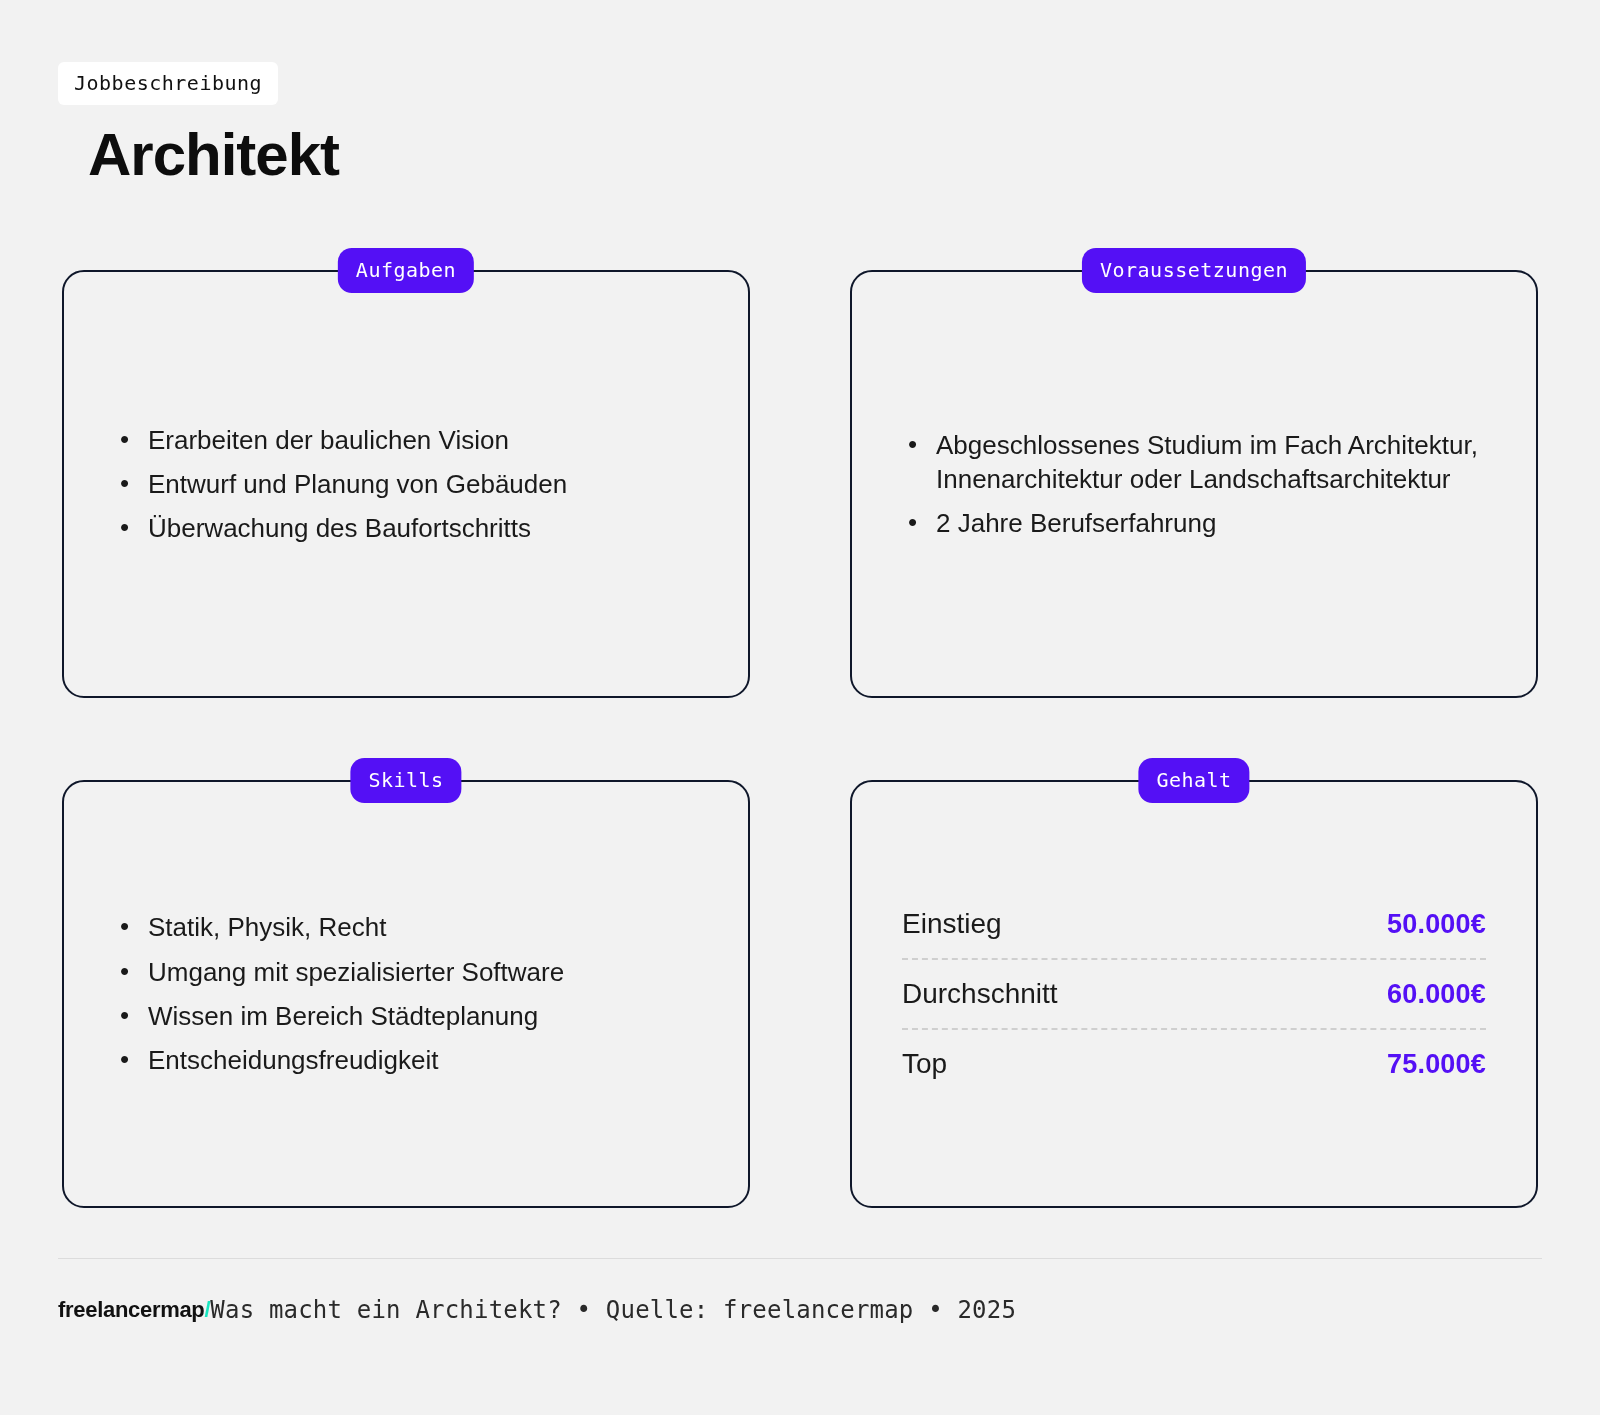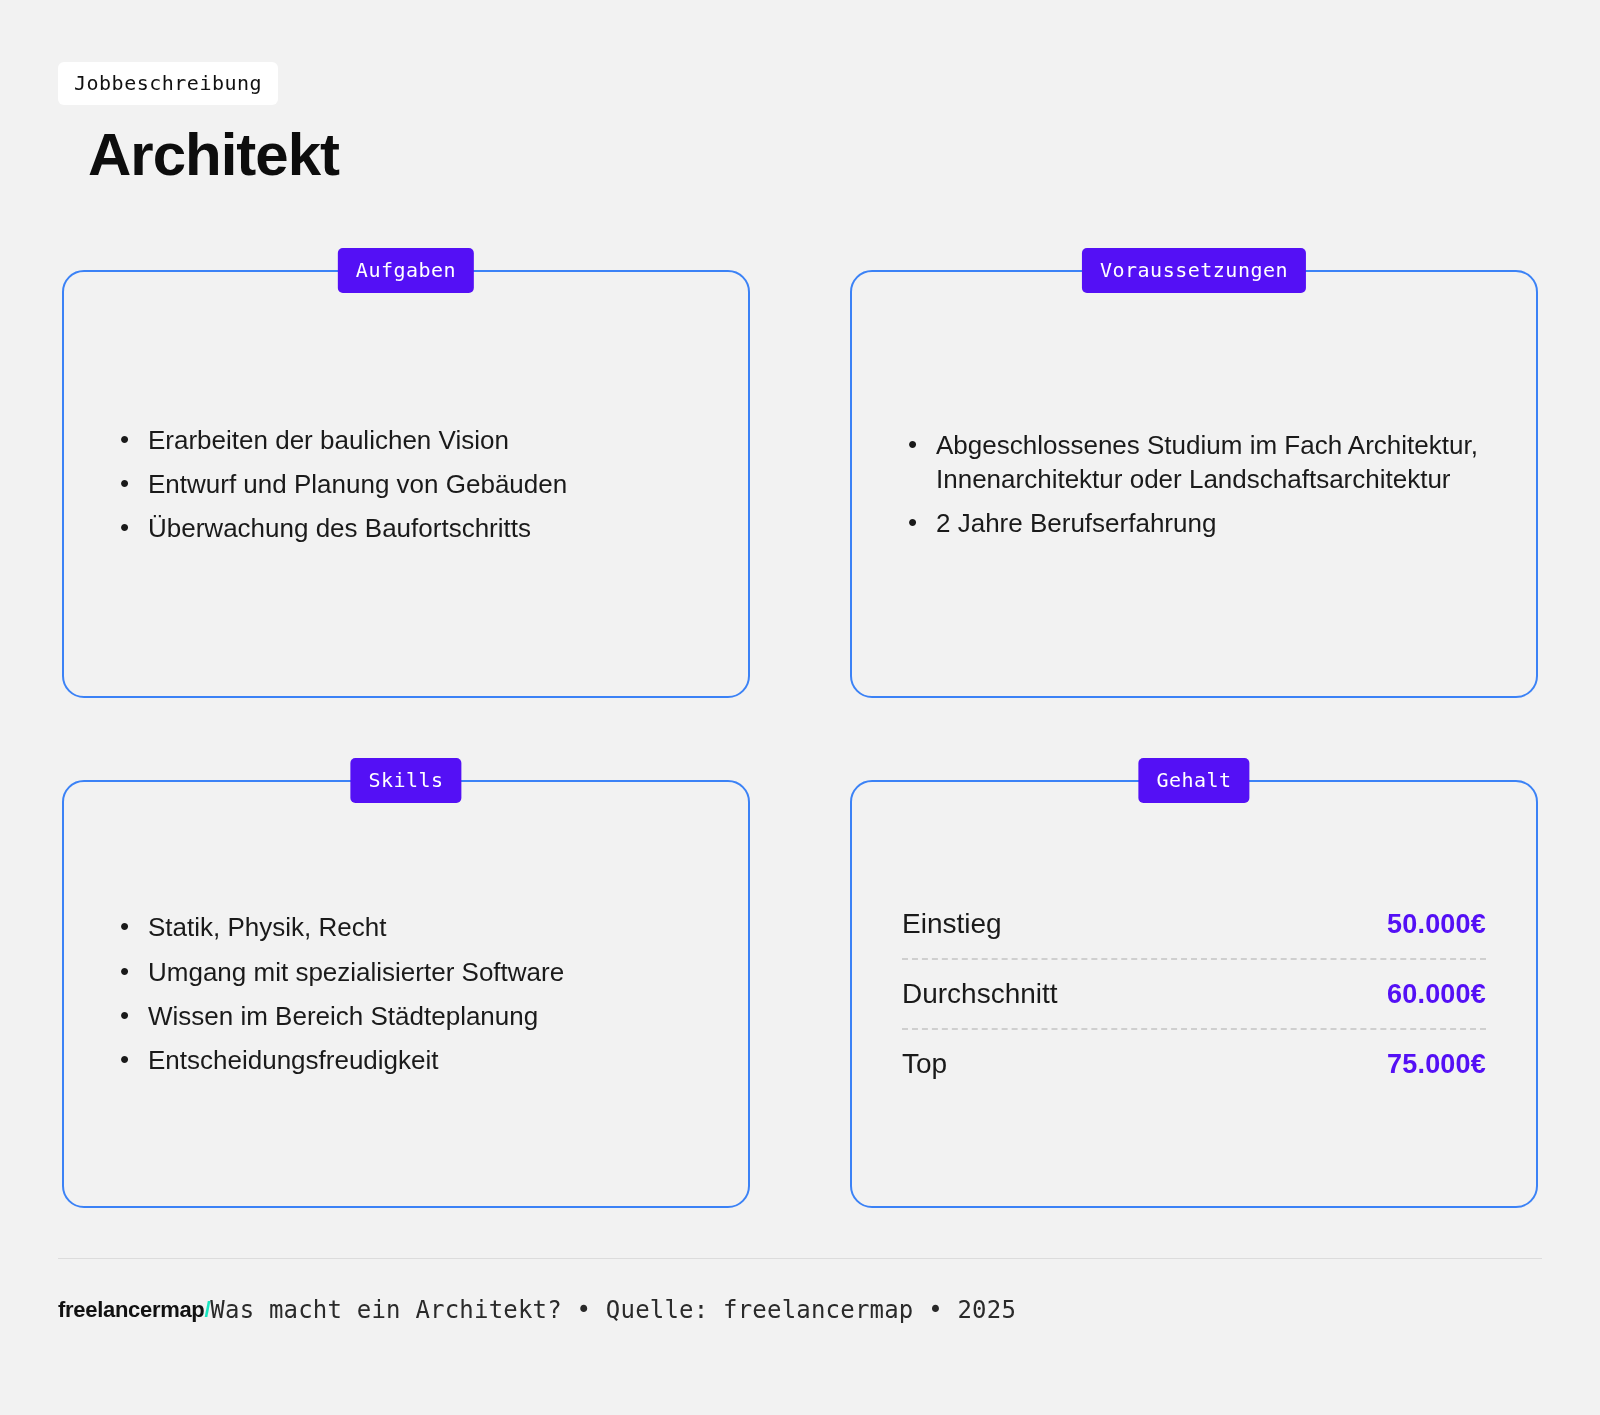--- a/index.html
+++ b/index.html
@@ -61,39 +61,39 @@
   .card-wrap {
     position: relative;
   }
 
   .card {
     position: absolute;
     left: 0;
     top: 22px;
     width: 100%;
     height: 428px;
-    border: 2px solid #3b82f6;
+    border: 2px solid #0f172a;
     border-radius: 22px;
     background: transparent;
     display: flex;
     align-items: center;
   }
 
   .card-label {
     position: absolute;
     top: 0;
     left: 50%;
     transform: translateX(-50%);
     background: #5410f5;
     color: #ffffff;
     font-family: "DejaVu Sans Mono", monospace;
     font-size: 20px;
     letter-spacing: 0.5px;
     padding: 10px 18px 11px 18px;
-    border-radius: 5px;
+    border-radius: 14px;
     white-space: nowrap;
     z-index: 2;
   }
 
   ul.bullets {
     list-style: none;
     width: 100%;
     padding: 0 46px 0 48px;
   }
 

